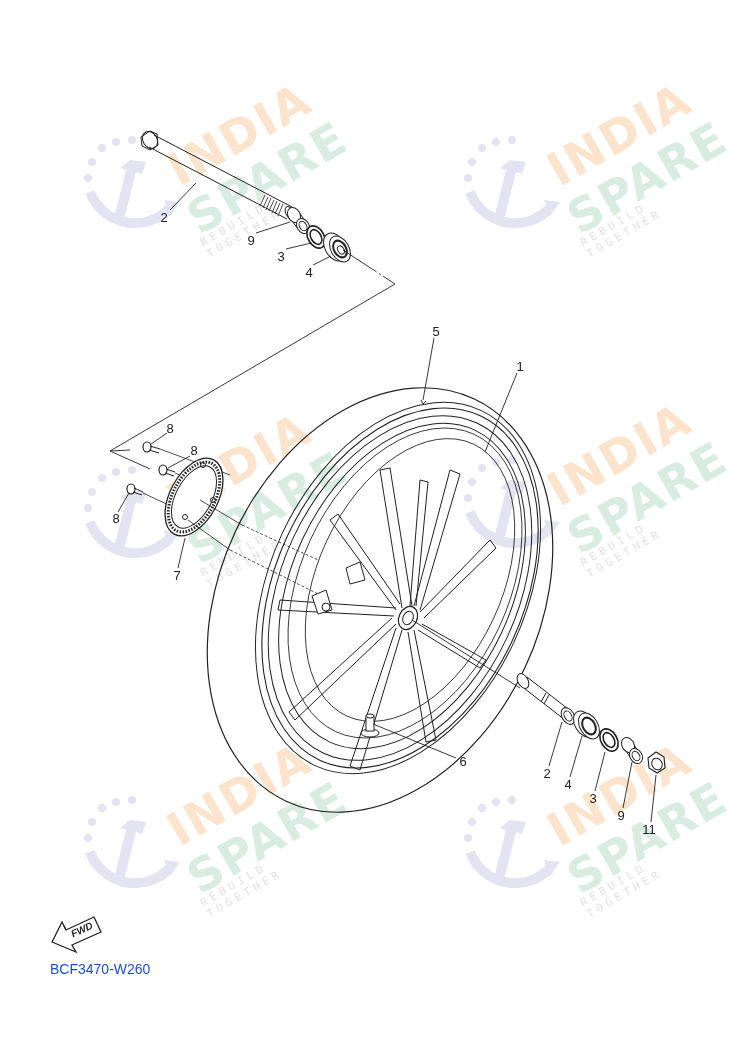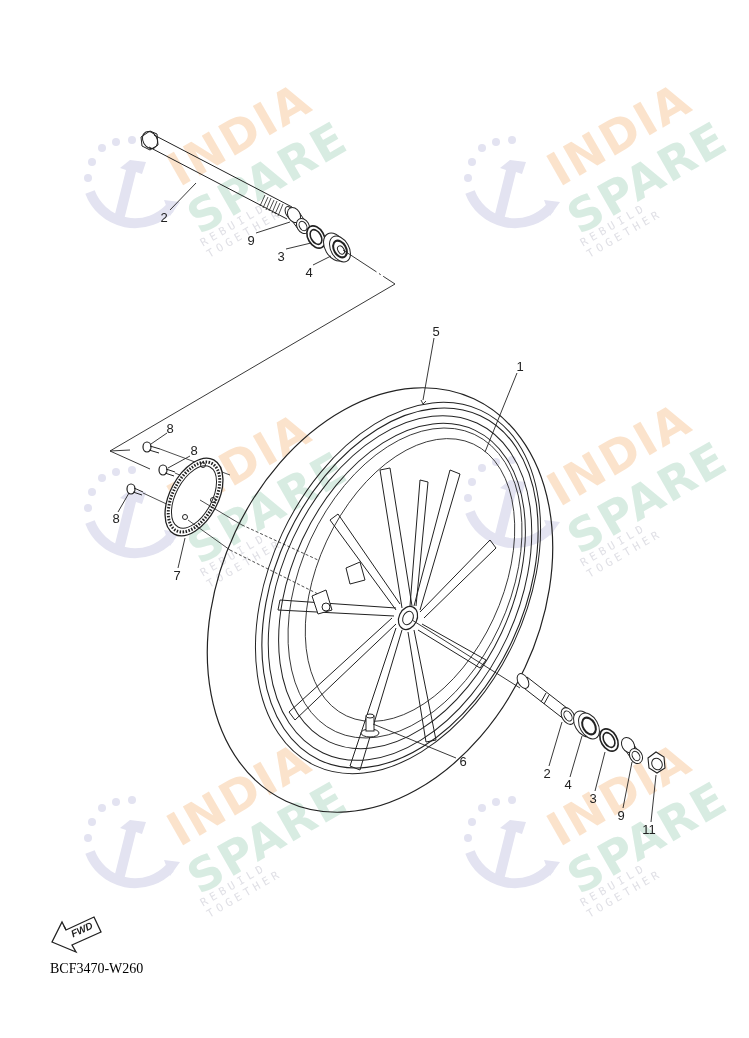--- a/index.html
+++ b/index.html
@@ -1,19 +1,19 @@
 <!DOCTYPE html>
 <html><head>
   <meta charset="utf-8">
   <style>
     html, body { margin: 0; padding: 0; background: #ffffff; }
     body { width: 749px; height: 1038px; position: relative; overflow: hidden; font-family: "Liberation Sans", sans-serif; }
     #stage { position: absolute; left: 0; top: 0; width: 749px; height: 1038px; }
     .callout { position: absolute; font-size: 13px; color: #222; font-family: "Liberation Sans", sans-serif; line-height: 1; transform: translate(-50%, -50%); }
-    .code { position: absolute; left: 50px; top: 961px; font-size: 14px; color: #000000; font-family: Liberation Serif, serif; }
+    .code { position: absolute; left: 50px; top: 961px; font-size: 14px; color: #1d4ed8; font-family: Liberation Sans, sans-serif; }
     .wm { position: absolute; width: 260px; height: 190px; pointer-events: none; }
     .wm-india { position: absolute; font-family: "DejaVu Sans", sans-serif; font-weight: bold; font-size: 46px; color: #fbe3cc; transform: rotate(-30deg); transform-origin: left top; letter-spacing: 2px; }
     .wm-spare { position: absolute; font-family: "DejaVu Sans", sans-serif; font-weight: bold; font-size: 46px; color: #d8ece2; transform: rotate(-30deg); transform-origin: left top; letter-spacing: 2px; }
     .wm-tag { position: absolute; font-family: "DejaVu Sans Mono", monospace; font-size: 11px; color: #e0e0e6; transform: rotate(-30deg); transform-origin: left top; letter-spacing: 4px; }
   </style>
 </head>
 <body>
 
 <div id="stage">
 

